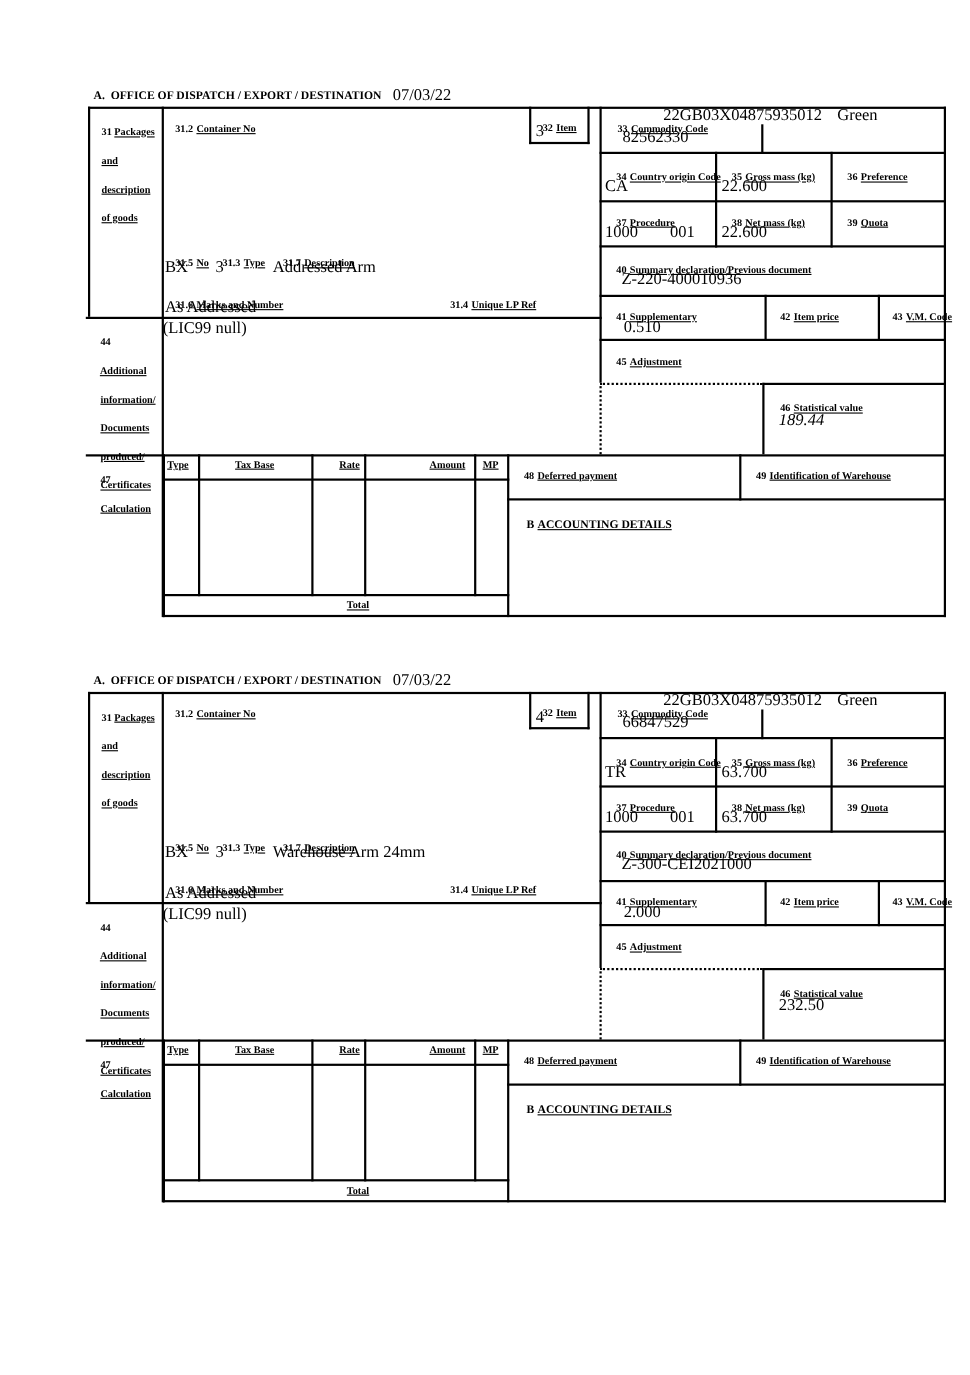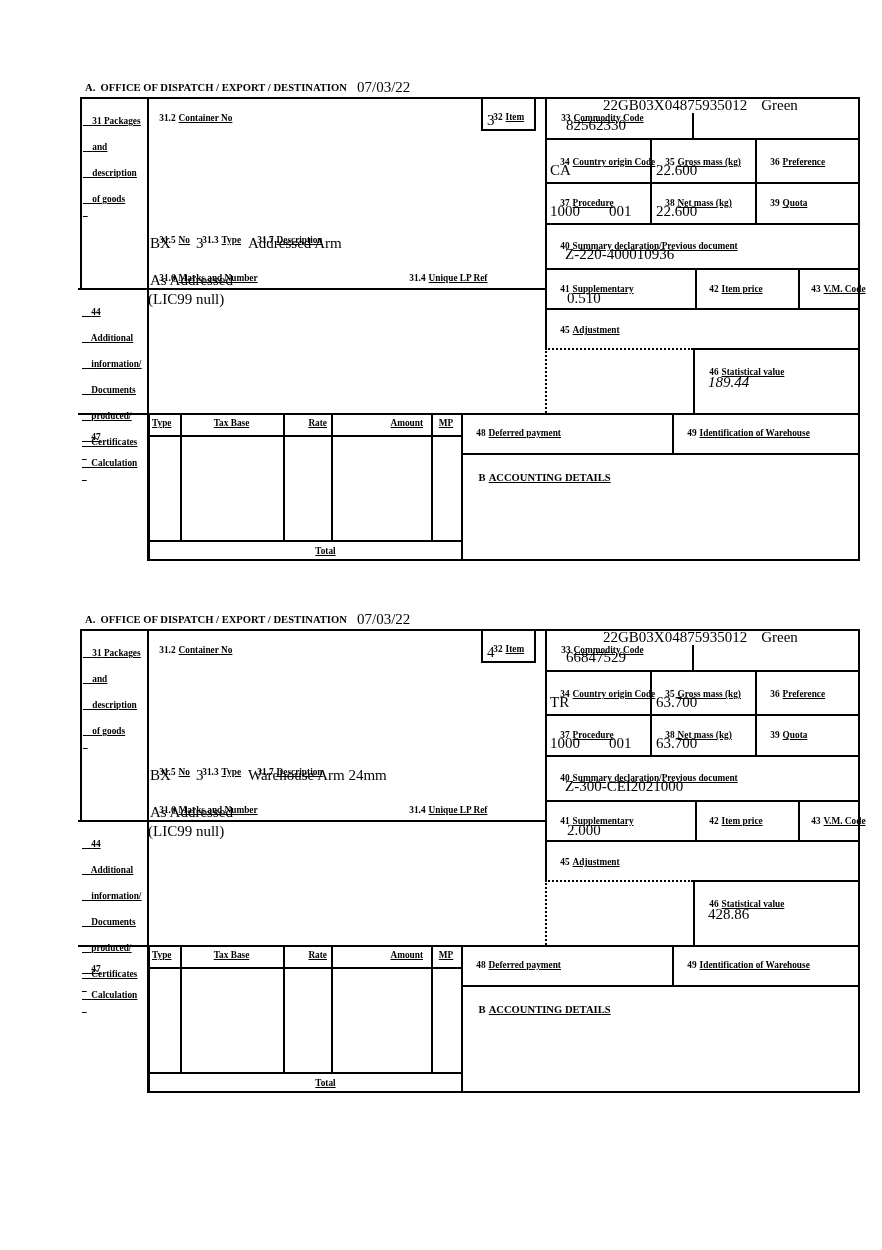--- a/index.html
+++ b/index.html
@@ -10,21 +10,21 @@
   .hl{height:2px;}
   .vl{width:2px;}
   .hl.dot{background:none;height:0;border-top:2px dotted #000;}
   .vl.dot{background:none;width:0;border-left:2px dotted #000;}
   .lbl{position:absolute;font-size:9.3px;font-weight:bold;line-height:11px;white-space:pre;}
   .lbl .num{margin-right:3px;}
   .ul{text-decoration:underline;}
   .val{position:absolute;font-size:15px;line-height:16px;white-space:pre;}
   .hdr-a{position:absolute;font-size:10.6px;font-weight:bold;white-space:pre;}
   .hdr-val{position:absolute;font-size:15px;white-space:pre;}
-  .side{position:absolute;font-size:9.3px;font-weight:bold;line-height:13px;white-space:pre;text-decoration:underline;}
+  .side{position:absolute;font-size:9.3px;font-weight:bold;line-height:13px;white-space:pre;}
   .ctr{text-align:center;}
   .rgt{text-align:right;}
 </style>
 </head>
 <body>
 
 <div id="page">
 <section class="sheet" style="top: 78px;">
 
   <div class="hdr-a" style="left:7px;top:4px;">A.  OFFICE OF DISPATCH / EXPORT / DESTINATION</div>
@@ -310,21 +310,21 @@
   </div>
   <div class="val" style="left:489px;top:212px;text-align:center;">2.000</div>
 
   <div class="lbl" style="left:473px;top:236px;">
     <span class="num">45</span><span class="ul">Adjustment</span>
   </div>
 
   <div class="lbl" style="left:622px;top:278px;">
     <span class="num">46</span><span class="ul">Statistical value</span>
   </div>
-  <div class="val" style="left:630px;top:296px;">428.86</div>
+  <div class="val" style="left:630px;top:296px;">232.50</div>
 
   <div class="lbl" style="left:72px;top:146px;">
     <span class="num">31.5</span><span class="ul">No</span>
   </div>
   <div class="lbl" style="left:115px;top:146px;">
     <span class="num">31.3</span><span class="ul">Type</span>
   </div>
   <div class="lbl" style="left:170px;top:146px;">
     <span class="num">31.7</span><span class="ul">Description</span>
   </div>

